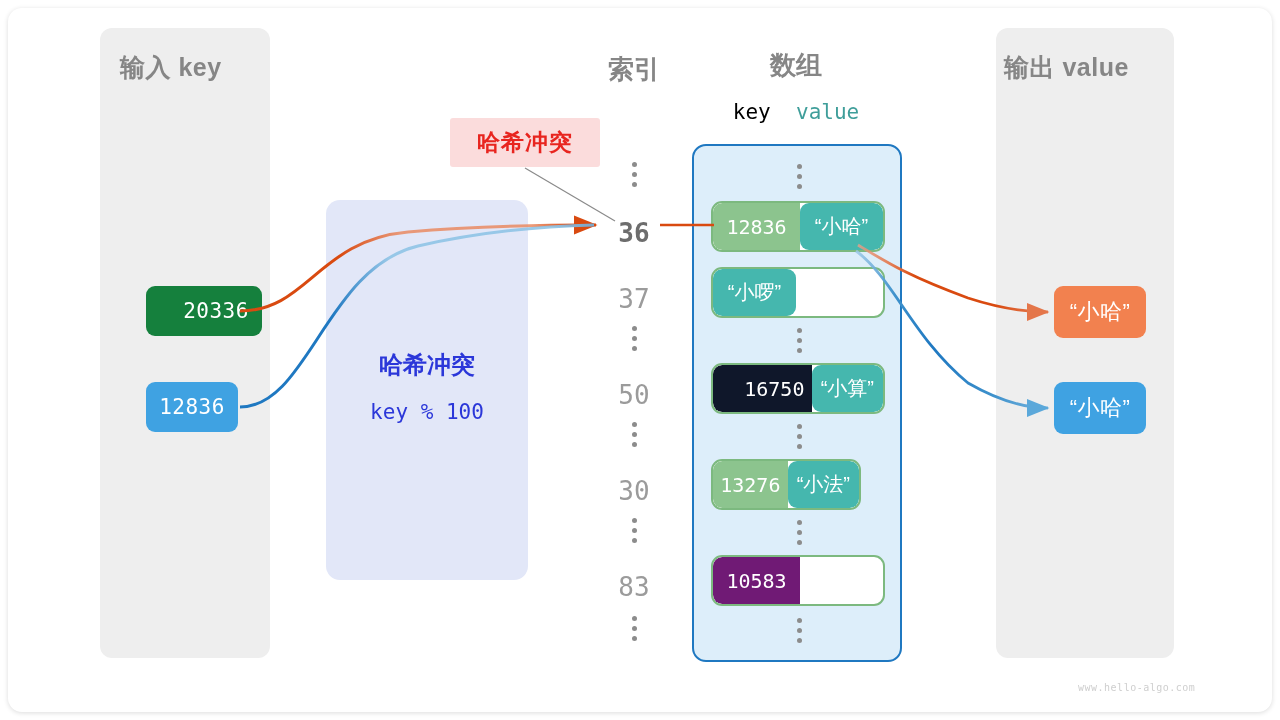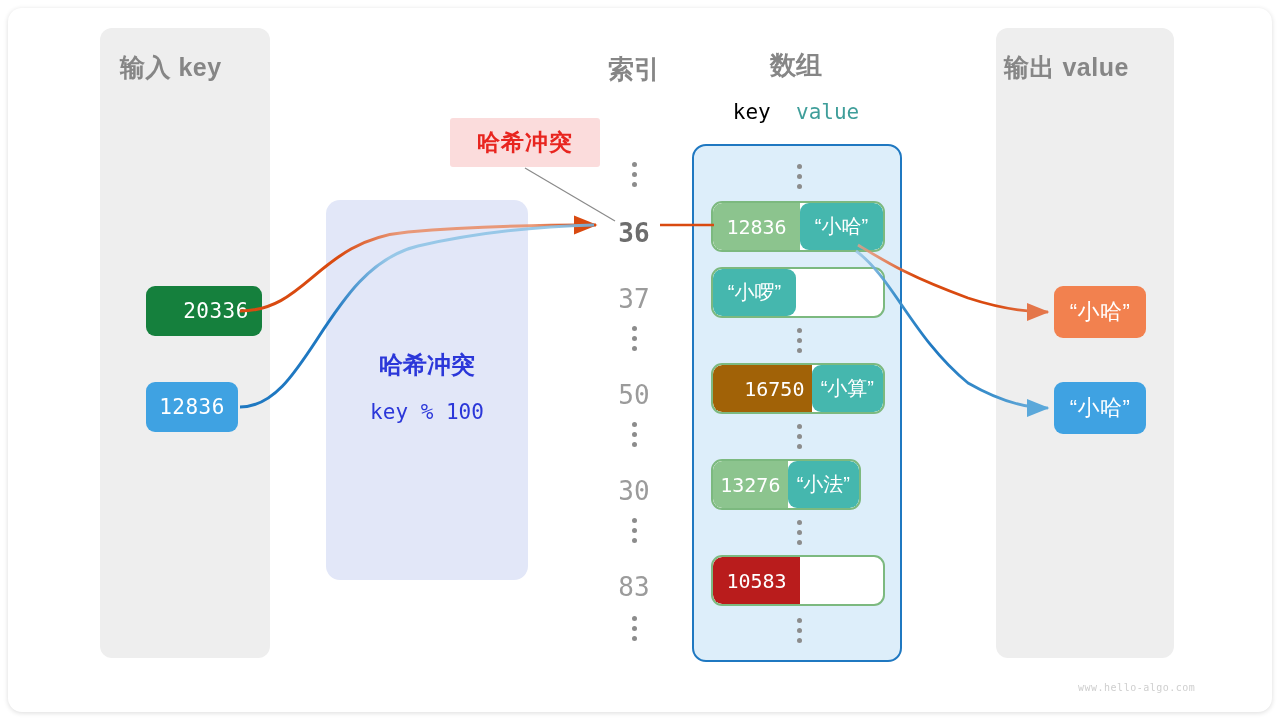--- a/index.html
+++ b/index.html
@@ -194,39 +194,39 @@
       </div>
       <div class="entry" style="left: 17px; width: 174px; top: 121px;">
         <div class="cell-v" style="background: rgb(69, 183, 174);">“小啰”</div>
       </div>
       <div class="vdots" style="left: 99px; top: 182px;">
         <i></i>
         <i></i>
         <i></i>
       </div>
       <div class="entry" style="left: 17px; width: 174px; top: 217px;">
-        <div class="cell-k" style="background: #a16207; padding-left: 24px;">16750</div>
+        <div class="cell-k" style="background: #0f172a; padding-left: 24px;">16750</div>
         <div class="cell-v" style="background: rgb(69, 183, 174);">“小算”</div>
       </div>
       <div class="vdots" style="left: 99px; top: 278px;">
         <i></i>
         <i></i>
         <i></i>
       </div>
       <div class="entry" style="left: 17px; width: 150px; top: 313px;">
         <div class="cell-k" style="background: rgb(140, 196, 142);">13276</div>
         <div class="cell-v" style="background: rgb(69, 183, 174); border-radius: 9px;">“小法”</div>
       </div>
       <div class="vdots" style="left: 99px; top: 374px;">
         <i></i>
         <i></i>
         <i></i>
       </div>
       <div class="entry" style="left: 17px; width: 174px; top: 409px;">
-        <div class="cell-k" style="background: #b91c1c;">10583</div>
+        <div class="cell-k" style="background: #701a75;">10583</div>
       </div>
       <div class="vdots" style="left: 99px; top: 472px;">
         <i></i>
         <i></i>
         <i></i>
       </div>
     </div>
 
   <svg id="wires" viewBox="0 0 1280 720">
     <defs>

